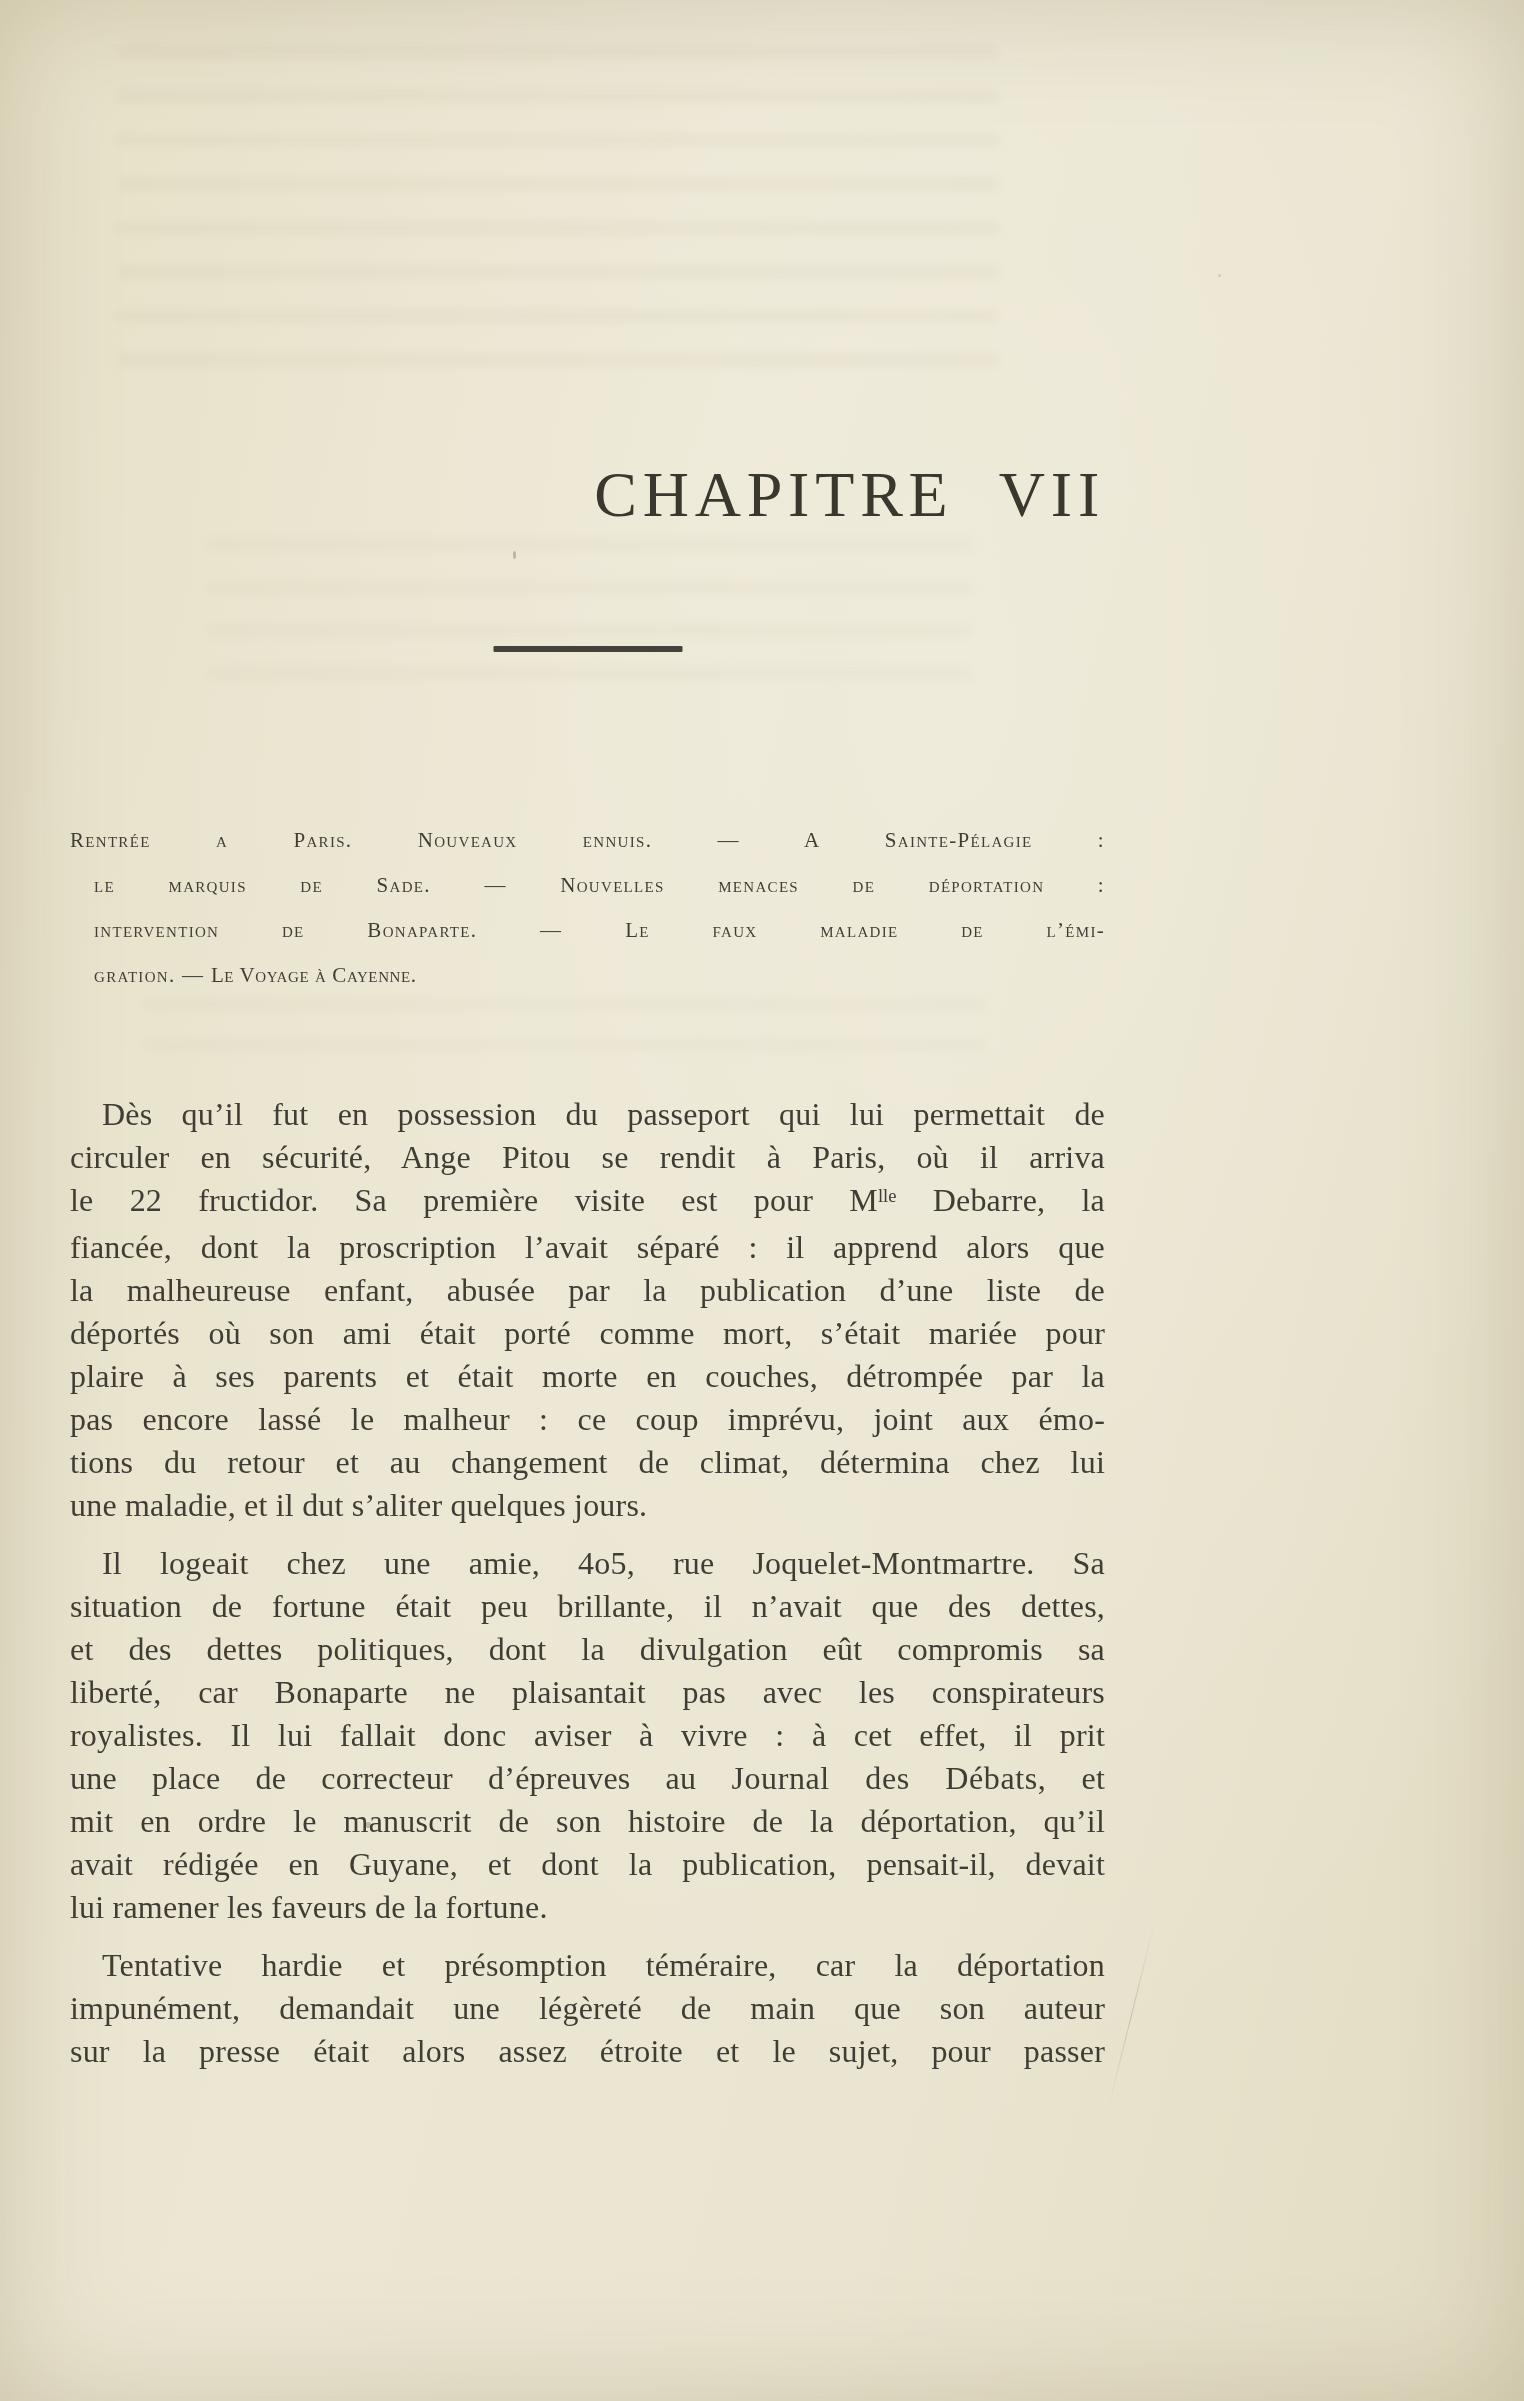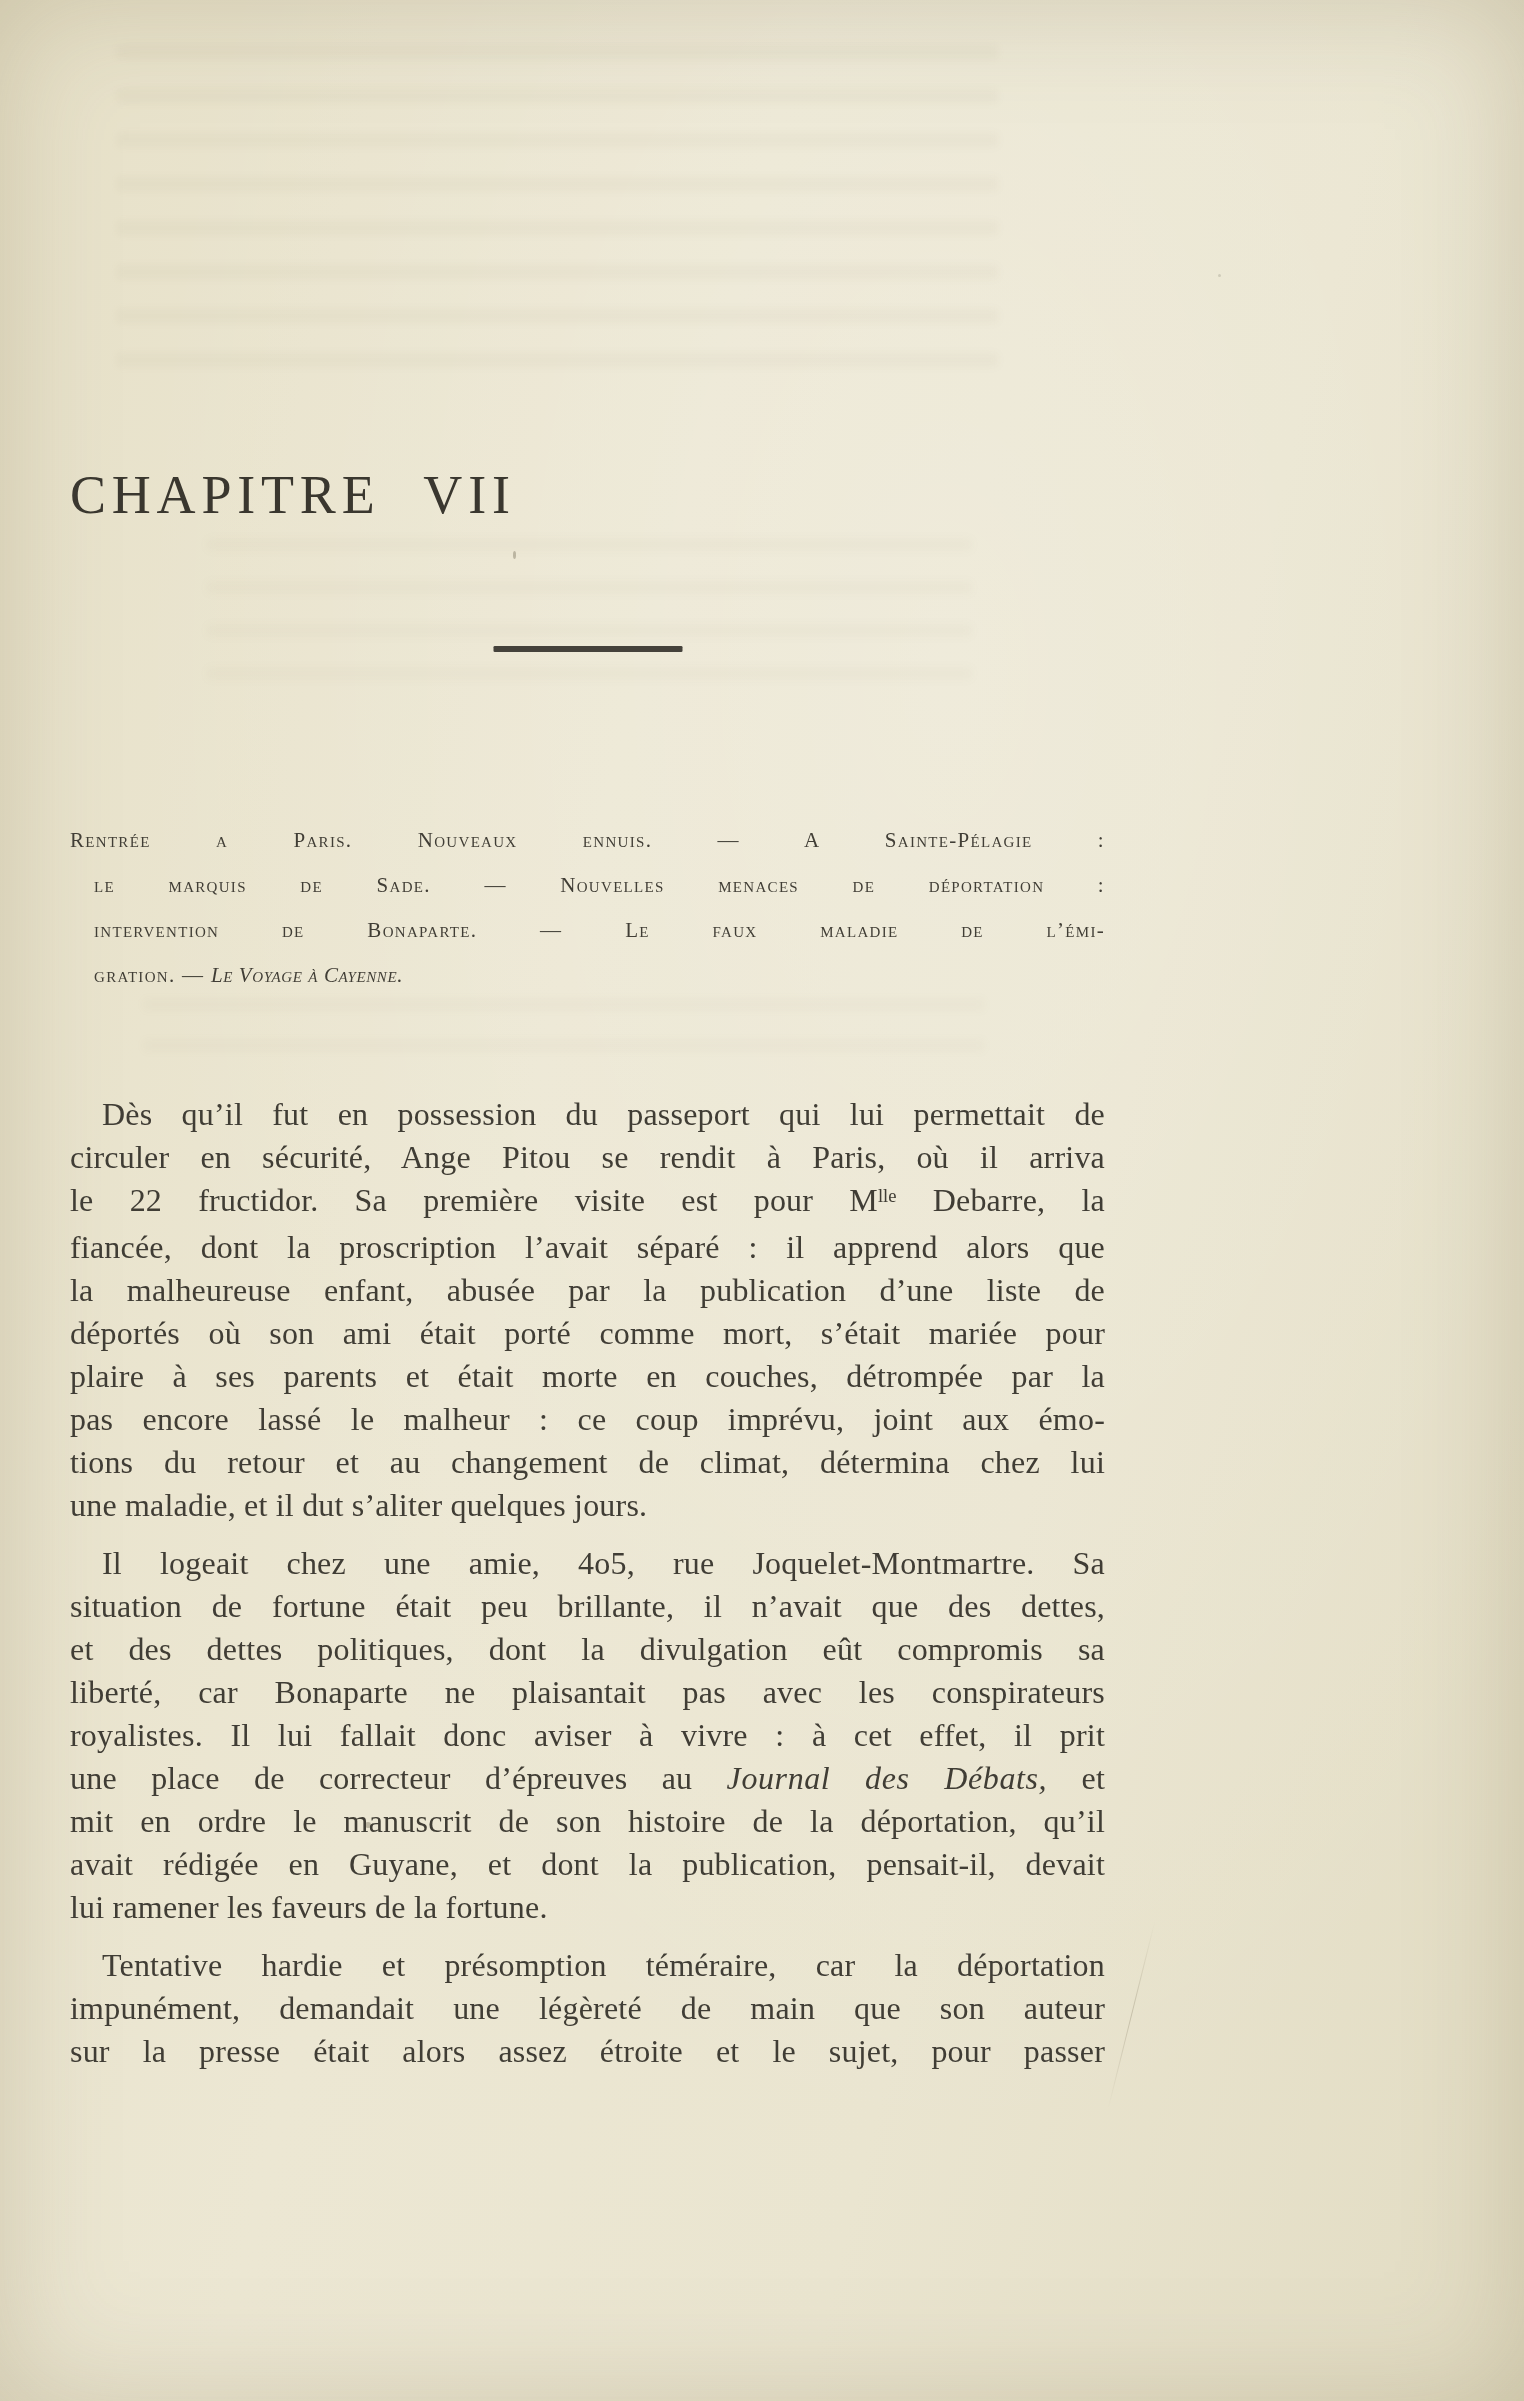--- a/index.html
+++ b/index.html
@@ -39,22 +39,22 @@
   .scratch {
     position: absolute; left: 1131px; top: 1918px; width: 1.3px; height: 194px;
     background: linear-gradient(rgba(120,110,85,0), rgba(120,110,85,0.30), rgba(120,110,85,0));
     transform: rotate(14deg);
   }
 
   .content { position: absolute; left: 70px; top: 0; width: 1035px; }
 
   .title {
     position: absolute; top: 468px; left: 0; width: 100%;
-    text-align: left;
-    font-size: 54px; line-height: 54px;
+    text-align: right;
+    font-size: 64px; line-height: 54px;
     letter-spacing: 5.8px; word-spacing: 24.6px;
     color: #3a372f;
   }
   .rule {
     position: absolute; top: 646px; left: 50%;
     transform: translateX(-50%);
     width: 189px; height: 5.8px;
     background: #45423b; border-radius: 1.3px;
   }
 
@@ -79,21 +79,21 @@
   .bl { text-align: justify; text-align-last: justify; }
   .bl.first { text-indent: 32px; margin-top: 15px; }
   .bl.endp { text-align-last: left; }
 
   sup {
     font-size: 0.58em;
     vertical-align: baseline;
     position: relative; top: -0.5em;
     letter-spacing: 0;
   }
-  .it { font-style: italic; letter-spacing: 0.6px; }
+  .it { letter-spacing: 0.6px; }
 </style>
 </head>
 <body>
 
 <div class="page">
 
   <div class="ghost ghost-a"></div>
   <div class="ghost ghost-b"></div>
   <div class="ghost ghost-c"></div>
   <div class="speck speck1"></div>

